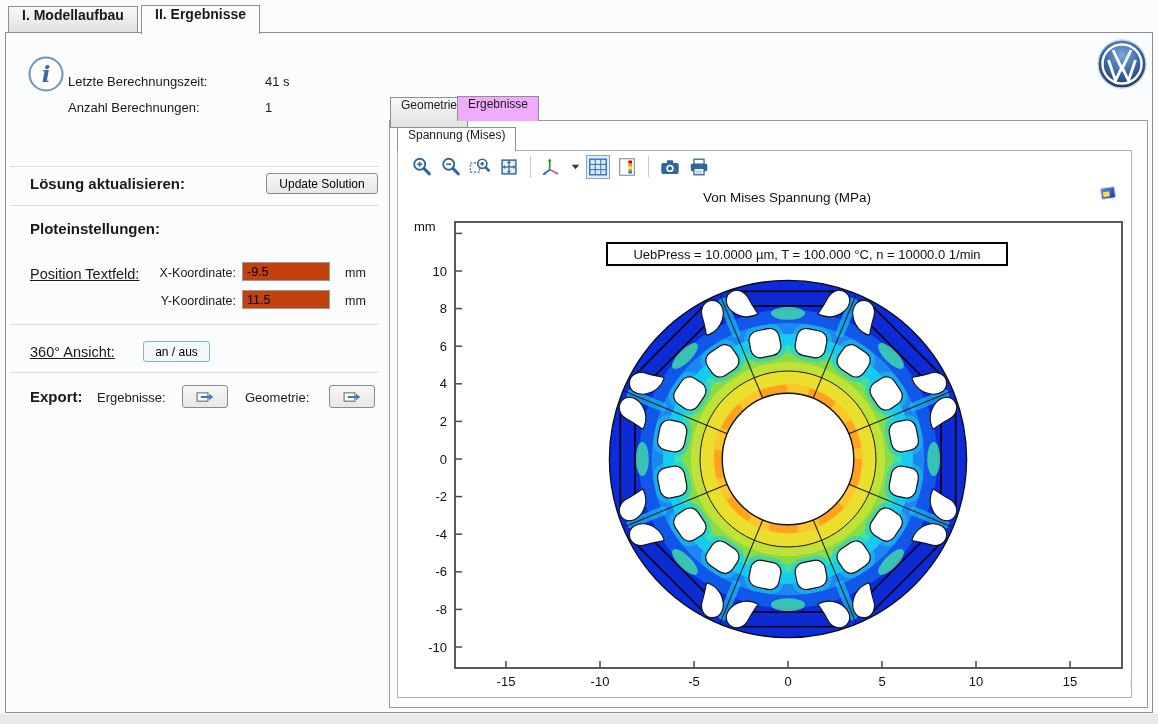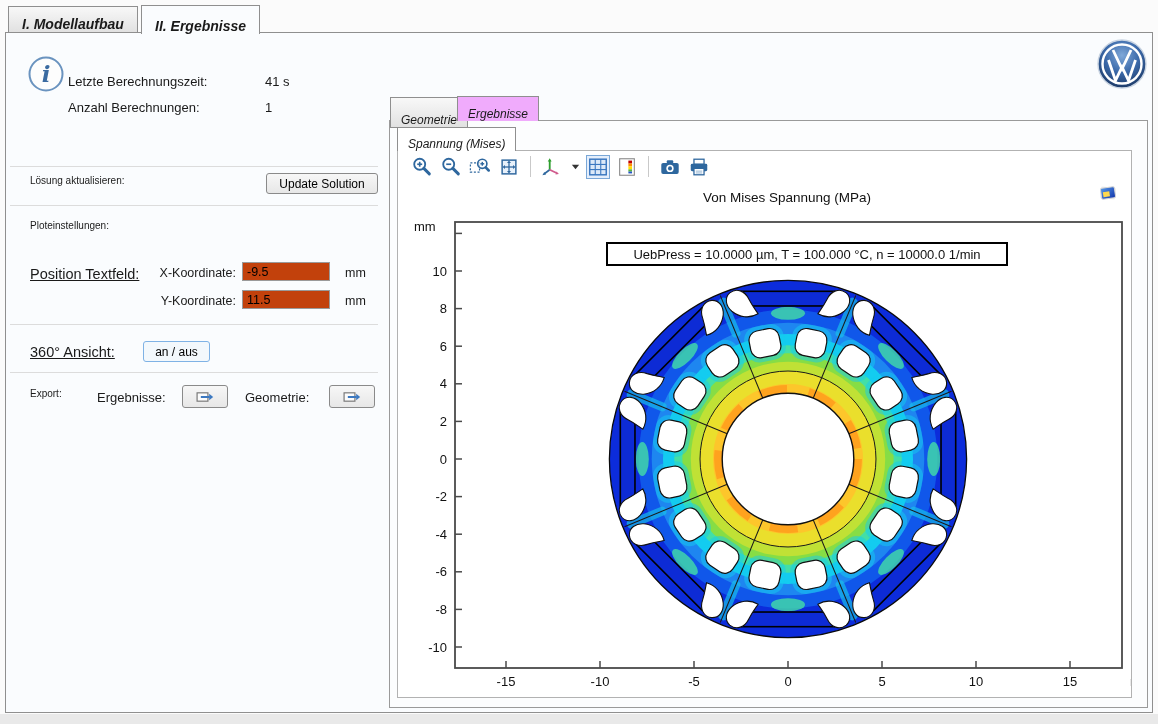--- a/index.html
+++ b/index.html
@@ -6,35 +6,35 @@
   html,body { width:1158px; height:724px; overflow:hidden; background:#fbfbfb;
               font-family:"Liberation Sans", sans-serif; color:#1a1a1a; }
   .abs { position:absolute; }
 
   
   #main-panel { left:5px; top:32px; width:1148px; height:681px;
                 background:#fafcfe; border:1px solid #8f8f8f; z-index:2; }
   #bottom-strip { left:0; top:714px; width:1158px; height:10px; background:#e9e9e9; }
 
   
-  .tab { position:absolute; display:flex; align-items:flex-end; justify-content:center;
-         border:1px solid #8f8f8f; z-index:5; cursor:default;font-style:italic; }
+  .tab { position:absolute; display:flex; align-items:flex-start; justify-content:center;
+         border:1px solid #8f8f8f; z-index:5; cursor:default; }
   .top-tab { font-size:14px; font-weight:bold; padding:0 13px; }
   .tab.inactive { background:linear-gradient(#f8f8f8,#e1e1e1); }
   .tab.active  { background:#fafcfe; border-bottom:none; }
   .sub-tab { font-size:12px; padding:0 10px; }
 
   #group-box { left:389px; top:120px; width:759px; height:588px;
                background:#fcfdfe; border:1px solid #9a9a9a; z-index:3; }
   #graphics-box { left:397px; top:150px; width:735px; height:548px;
                   background:#ffffff; border:1px solid #b2b2b2; z-index:4; }
 
   
   .sep { position:absolute; left:10px; width:368px; height:1px; background:#dcdcdc; z-index:6; }
-  .h-bold  { position:absolute; font-size:10px; font-weight:normal; z-index:6; }
+  .h-bold  { position:absolute; font-size:15px; font-weight:bold; z-index:6; }
   .h-under { position:absolute; font-size:14.5px; text-decoration:underline; z-index:6; }
   .lbl     { position:absolute; font-size:12.5px; z-index:6; }
   .lbl13   { position:absolute; font-size:13px; z-index:6; }
   .btn { position:absolute; display:flex; align-items:center; justify-content:center;
          background:linear-gradient(#f7f7f7,#e7e7e7); border:1px solid #8a8a8a;
          border-radius:3px; font-size:12px; z-index:6; cursor:default; }
   .btn-blue { border:1px solid #7fb2e5; background:#f3f8fc; }
   .field { position:absolute; width:88px; height:19px; border:1px solid #9a9a9a;
            font-size:12.5px; padding:1px 4px; font-family:"Liberation Sans",sans-serif; z-index:6; background:#c2410c; }
 

